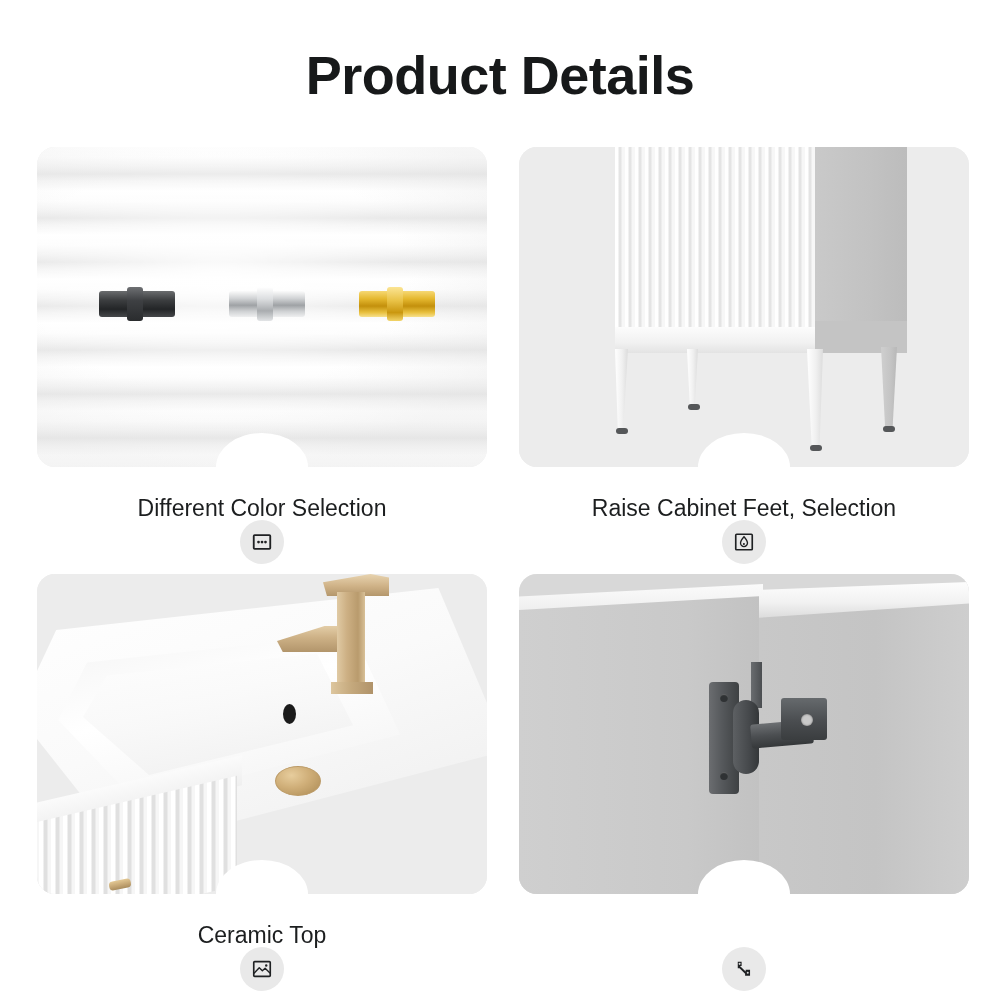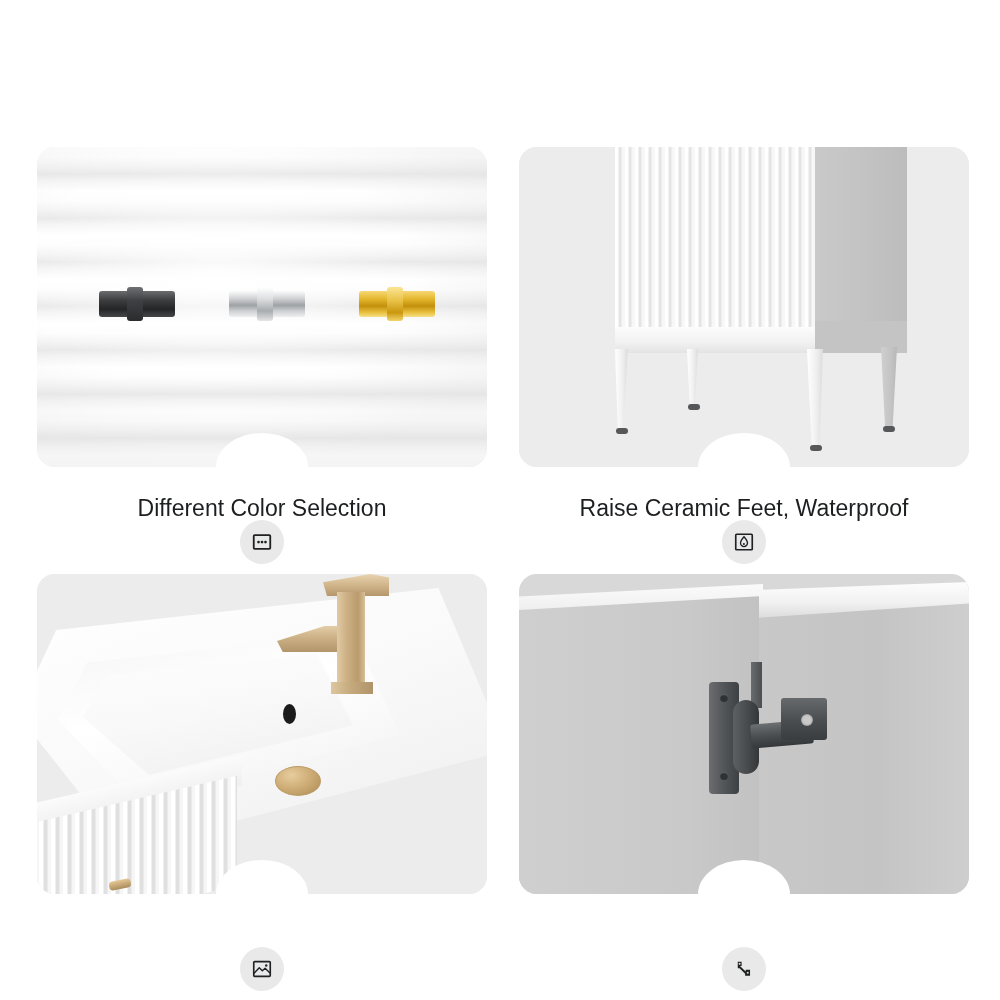--- a/index.html
+++ b/index.html
@@ -468,20 +468,21 @@
     border-radius: 50%;
     background: #c9c9c9;
     box-shadow: inset 0 0 2px rgba(0,0,0,0.5);
   }
 </style>
 </head>
 <body>
 
 <div class="page">
 
+  <div class="page-title">Product Details</div>
 
   <div class="grid">
 
     <div class="card">
       <div class="photo">
         <div class="flute-bg"></div>
         <div class="flute-sheen"></div>
 
         <div class="fittings">
           <div class="fitting black"></div>
@@ -527,21 +528,21 @@
       </div>
 
       <div class="icon-badge">
         <svg width="22" height="22" viewBox="0 0 24 24">
           <rect x="3" y="3.5" width="18" height="17" rx="1" fill="none" stroke="#1f2123" stroke-width="1.8"></rect>
           <path d="M12 6.2 C12 6.2 8.2 10.5 8.2 13.2 A3.8 3.8 0 0 0 15.8 13.2 C15.8 10.5 12 6.2 12 6.2 Z" fill="none" stroke="#1f2123" stroke-width="1.5"></path>
           <circle cx="11.9" cy="14.2" r="1.1" fill="#1f2123"></circle>
         </svg>
       </div>
 
-      <div class="caption">Raise Ceramic Feet, Waterproof</div>
+      <div class="caption">Raise Cabinet Feet, Selection</div>
     </div>
 
     <div class="card">
       <div class="photo">
         <div class="p3-bg"></div>
 
         <div class="counter"></div>
         <div class="basin"></div>
         <div class="basin-inner"></div>
         <div class="overflow"></div>
@@ -560,20 +561,21 @@
       </div>
 
       <div class="icon-badge">
         <svg width="22" height="22" viewBox="0 0 24 24">
           <rect x="3" y="4" width="18" height="16" rx="1" fill="none" stroke="#1f2123" stroke-width="1.8"></rect>
           <circle cx="16.6" cy="8.2" r="1.3" fill="#1f2123"></circle>
           <path d="M3.6 16.4 L9 10.6 L12.4 14 L15.4 11.2 L20.4 16.2" fill="none" stroke="#1f2123" stroke-width="1.5" stroke-linejoin="round" stroke-linecap="round"></path>
         </svg>
       </div>
 
+      <div class="caption">Ceramic Top</div>
     </div>
 
     <div class="card">
       <div class="photo">
         <div class="p4-bg"></div>
 
         <div class="cab-interior"></div>
         <div class="cab-interior-top"></div>
         <div class="door-panel"></div>
         <div class="door-top"></div>

